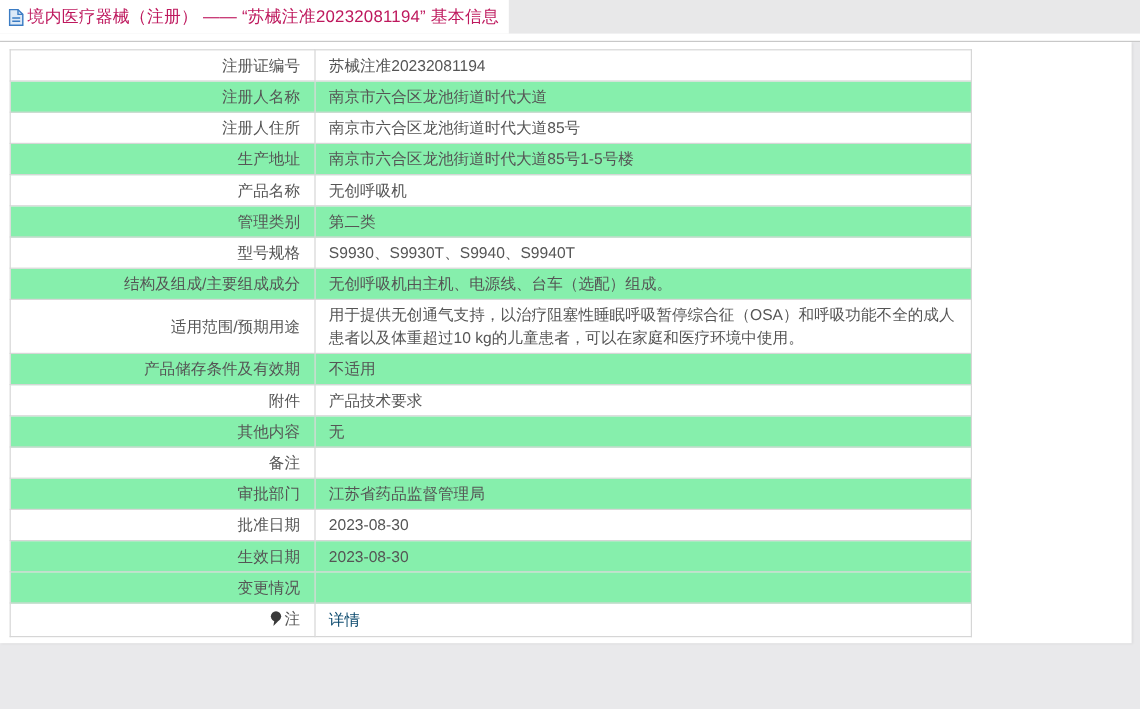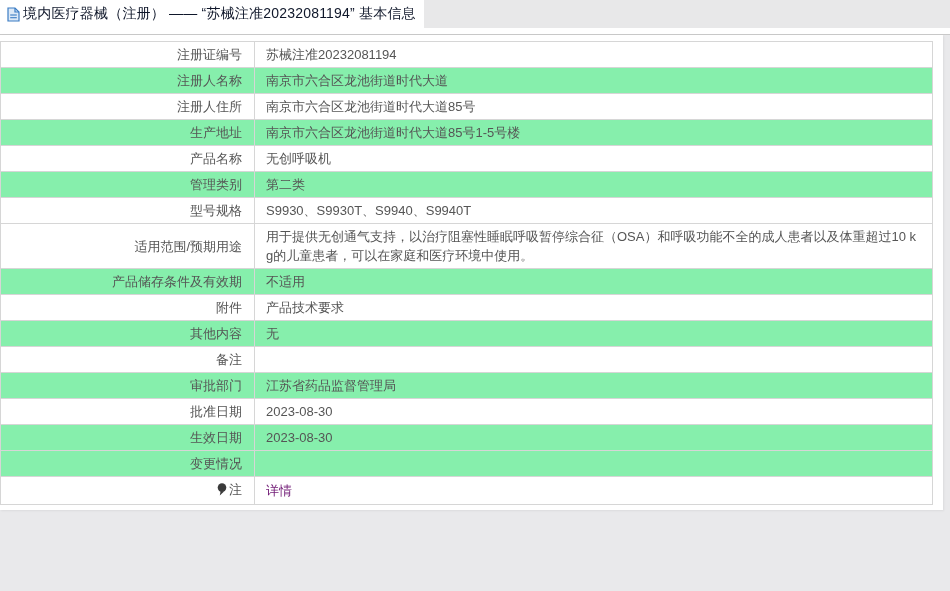--- a/index.html
+++ b/index.html
@@ -26,42 +26,43 @@
     padding-left: 7px;
     box-sizing: border-box;
   }
   .doc-icon {
     display: inline-flex;
     align-items: center;
     margin-right: 3px;
     flex: 0 0 auto;
   }
   .page-title {
-    color: #0f172a;
+    color: #be185d;
     font-size: 14px;
     font-weight: 500;
     white-space: nowrap;
     letter-spacing: 0.2px;
   }
   .divider {
     height: 6px;
     background: #ffffff;
     border-bottom: 1px solid #c9c9c9;
   }
   
   .panel {
     width: 943px;
     background: #ffffff;
     box-shadow: 1px 1px 2px rgba(0,0,0,0.06);
     padding: 6px 0 5px 0;
   }
   table.info-table {
     border-collapse: collapse;
     table-layout: fixed;
-    width: 933px;
+    width: 802px;
+    margin-left: 8px;
   }
   .info-table th, .info-table td {
     border: 1px solid #d6d6d6;
     font-size: 13px;
     color: #555555;
     height: 26px;
     box-sizing: border-box;
     line-height: 19px;
     vertical-align: middle;
   }
@@ -73,21 +74,21 @@
   }
   .info-table td {
     text-align: left;
     padding: 3px 10px 3px 11px;
     word-break: break-all;
   }
   .info-table tr.alt {
     background: #86efac;
   }
   .info-table a {
-    color: #701a75;
+    color: #0c4a6e;
     text-decoration: none;
     cursor: pointer;
     text-align: right;
   }
   .balloon-icon {
     display: inline-block;
     vertical-align: -2px;
     margin-right: 2px;
   }
 </style>
@@ -133,20 +134,24 @@
           <td><span>无创呼吸机</span></td>
         </tr>
         <tr class="alt">
           <th><span>管理类别</span></th>
           <td><span>第二类</span></td>
         </tr>
         <tr>
           <th><span>型号规格</span></th>
           <td><span>S9930、S9930T、S9940、S9940T</span></td>
         </tr>
+        <tr class="alt">
+          <th><span>结构及组成/主要组成成分</span></th>
+          <td><span>无创呼吸机由主机、电源线、台车（选配）组成。</span></td>
+        </tr>
         <tr>
           <th><span>适用范围/预期用途</span></th>
           <td><span>用于提供无创通气支持，以治疗阻塞性睡眠呼吸暂停综合征（OSA）和呼吸功能不全的成人患者以及体重超过10 kg的儿童患者，可以在家庭和医疗环境中使用。</span></td>
         </tr>
         <tr class="alt">
           <th><span>产品储存条件及有效期</span></th>
           <td><span>不适用</span></td>
         </tr>
         <tr>
           <th><span>附件</span></th>

